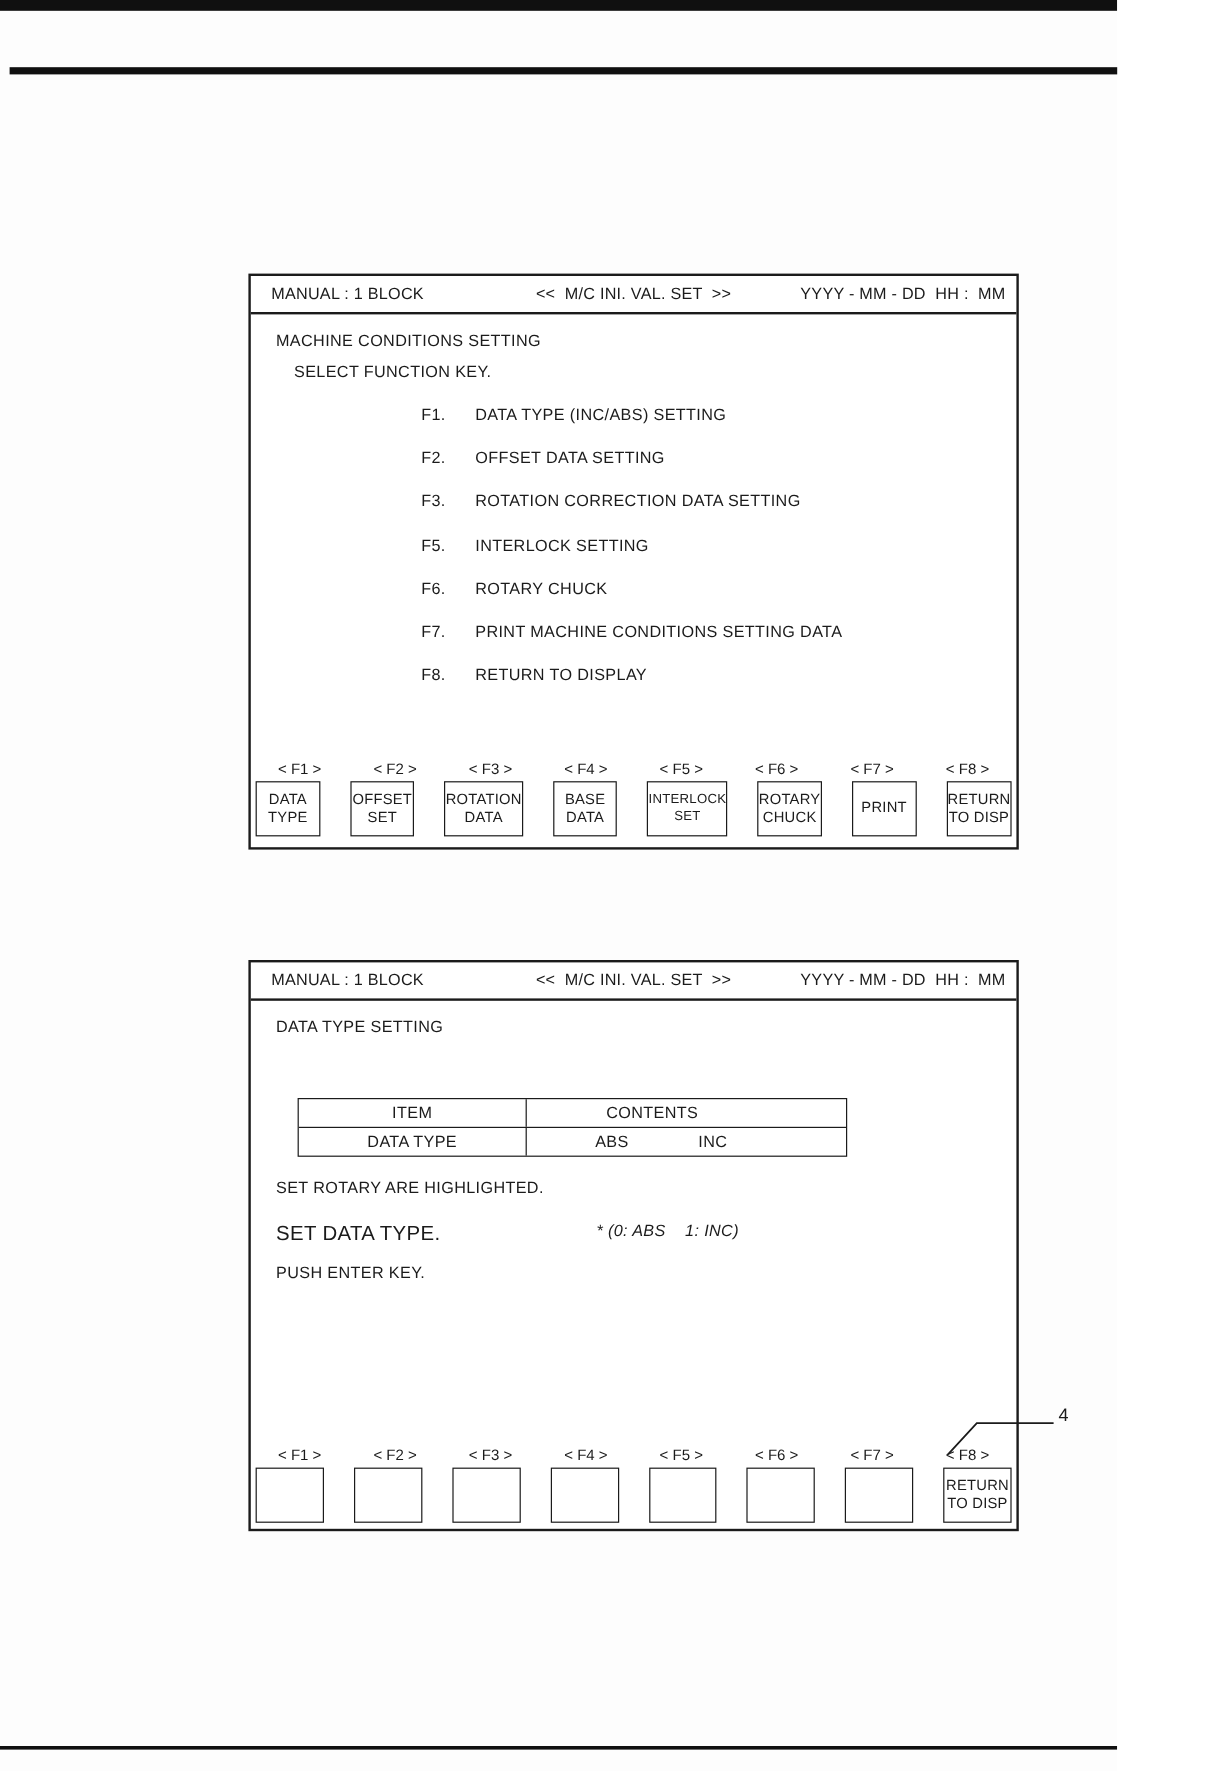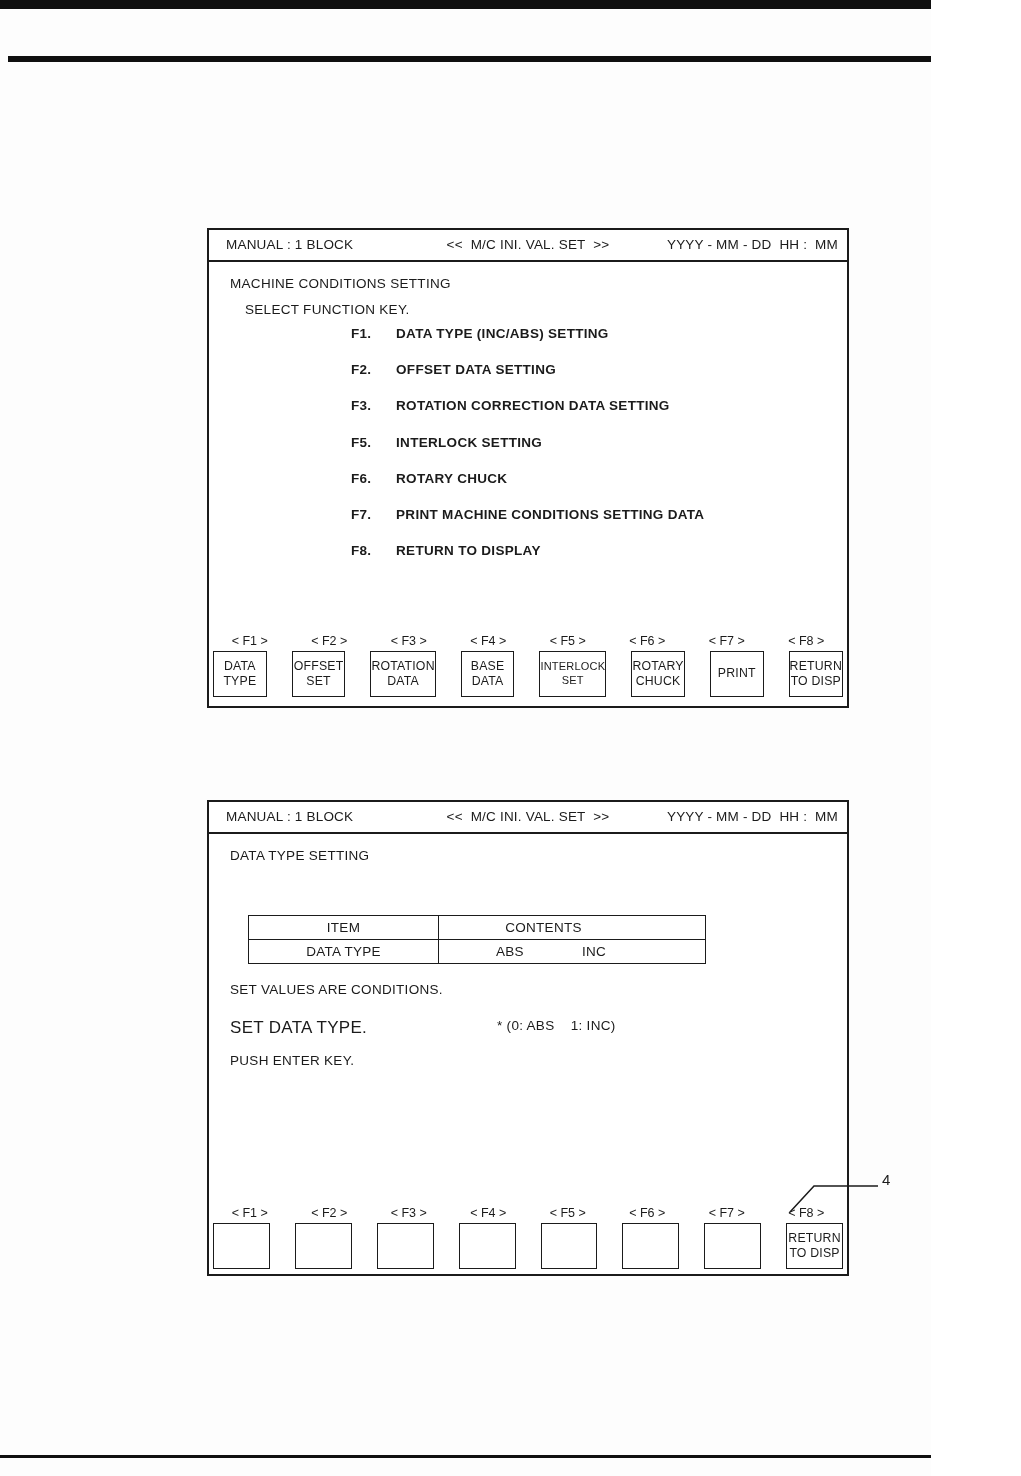--- a/index.html
+++ b/index.html
@@ -34,21 +34,21 @@
     letter-spacing: .2px;
   }
   .sheader span { position: absolute; top: 7px; white-space: pre; }
   .sh-left   { left: 17px; }
   .sh-center { left: 0; right: 0; text-align: center; }
   .sh-right  { right: 9px; }
 
   .btitle    { position: absolute; left: 21px; top: 46px; font-size: 13.5px; letter-spacing: .3px; }
   .bsubtitle { position: absolute; left: 36px; top: 72px; font-size: 13.5px; letter-spacing: .3px; }
 
-  .menu { position: absolute; left: 0; right: 0; top: 96px; font-weight: bold; }
+  .menu { position: absolute; left: 0; right: 0; top: 108px; }
   .menu-row { height: 36.2px; padding-left: 142px; font-size: 13.5px; letter-spacing: .3px; }
   .menu-key { display: inline-block; width: 41px; }
 
   .fk-labels { position: absolute; left: 1px; right: 1px; top: 404px; display: flex; font-size: 12.5px; }
   .fk-labels span { flex: 1; text-align: center; white-space: pre; }
   .fk-boxes { position: absolute; left: 1px; right: 1px; top: 421px; height: 46px; display: flex; gap: 19px; }
   .fkey-box {
     flex: 1;
     margin: 0 3px;
     border: 1.5px solid #1b1b1b;
@@ -72,21 +72,21 @@
     display: flex; align-items: center; justify-content: center; font-size: 13.5px; letter-spacing: .3px;
   }
   .tc-contents {
     width: 209px;
     display: flex; align-items: center; justify-content: center; font-size: 13.5px; letter-spacing: .3px;
   }
   .tc-contents.values { justify-content: flex-start; padding-left: 57px; gap: 58px; }
 
   .msg1 { position: absolute; left: 21px; top: 180px; font-size: 13.5px; letter-spacing: .3px; }
   .msg2 { position: absolute; left: 21px; top: 216px; font-size: 17px; letter-spacing: .3px; }
-  .msg2-note { position: absolute; left: 288px; top: 216px; font-size: 13.5px; white-space: pre; letter-spacing: .3px; }
+  .msg2-note { position: absolute; left: 288px; top: 216px; font-size: 13.5px; white-space: pre; letter-spacing: .3px; font-style: italic; }
   .msg3 { position: absolute; left: 21px; top: 251px; font-size: 13.5px; letter-spacing: .3px; }
 
   .callout-svg { position: absolute; left: 755px; top: 1168px; width: 135px; height: 50px; pointer-events: none; }
   .callout-num { position: absolute; left: 882px; top: 1171px; font-size: 15px; }
 </style>
 </head>
 <body>
 
 <div class="page">
 
@@ -197,21 +197,21 @@
       </div>
       <div class="tbl-row second">
         <div class="tc-item">DATA TYPE</div>
         <div class="tc-contents values">
           <span>ABS</span>
           <span>INC</span>
         </div>
       </div>
     </div>
 
-    <div class="msg1">SET VALUES ARE CONDITIONS.</div>
+    <div class="msg1">SET ROTARY ARE HIGHLIGHTED.</div>
     <div class="msg2">SET DATA TYPE.</div>
     <div class="msg2-note">* (0: ABS    1: INC)</div>
     <div class="msg3">PUSH ENTER KEY.</div>
 
     <div class="fk-labels">
       <span>&lt; F1 &gt;</span>
       <span>&lt; F2 &gt;</span>
       <span>&lt; F3 &gt;</span>
       <span>&lt; F4 &gt;</span>
       <span>&lt; F5 &gt;</span>

